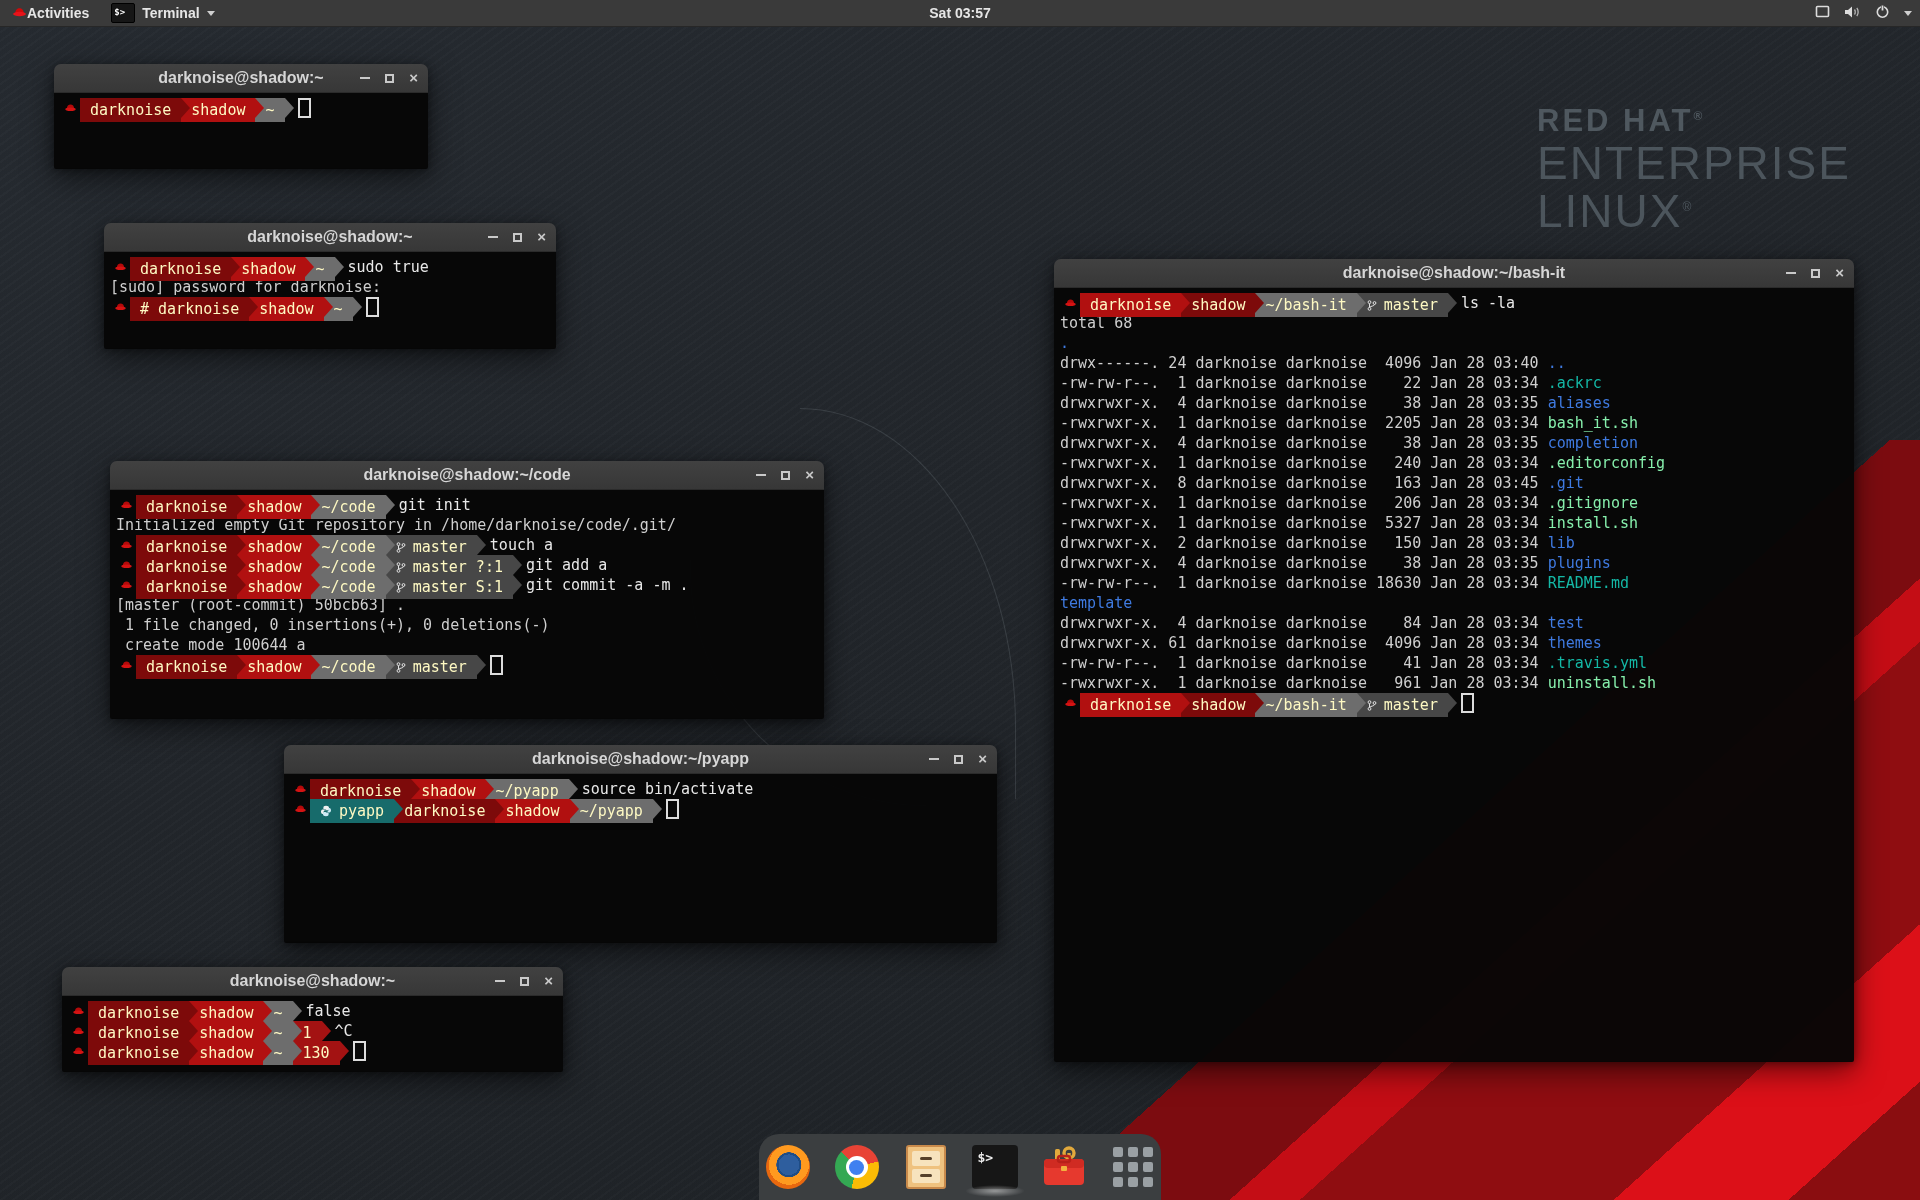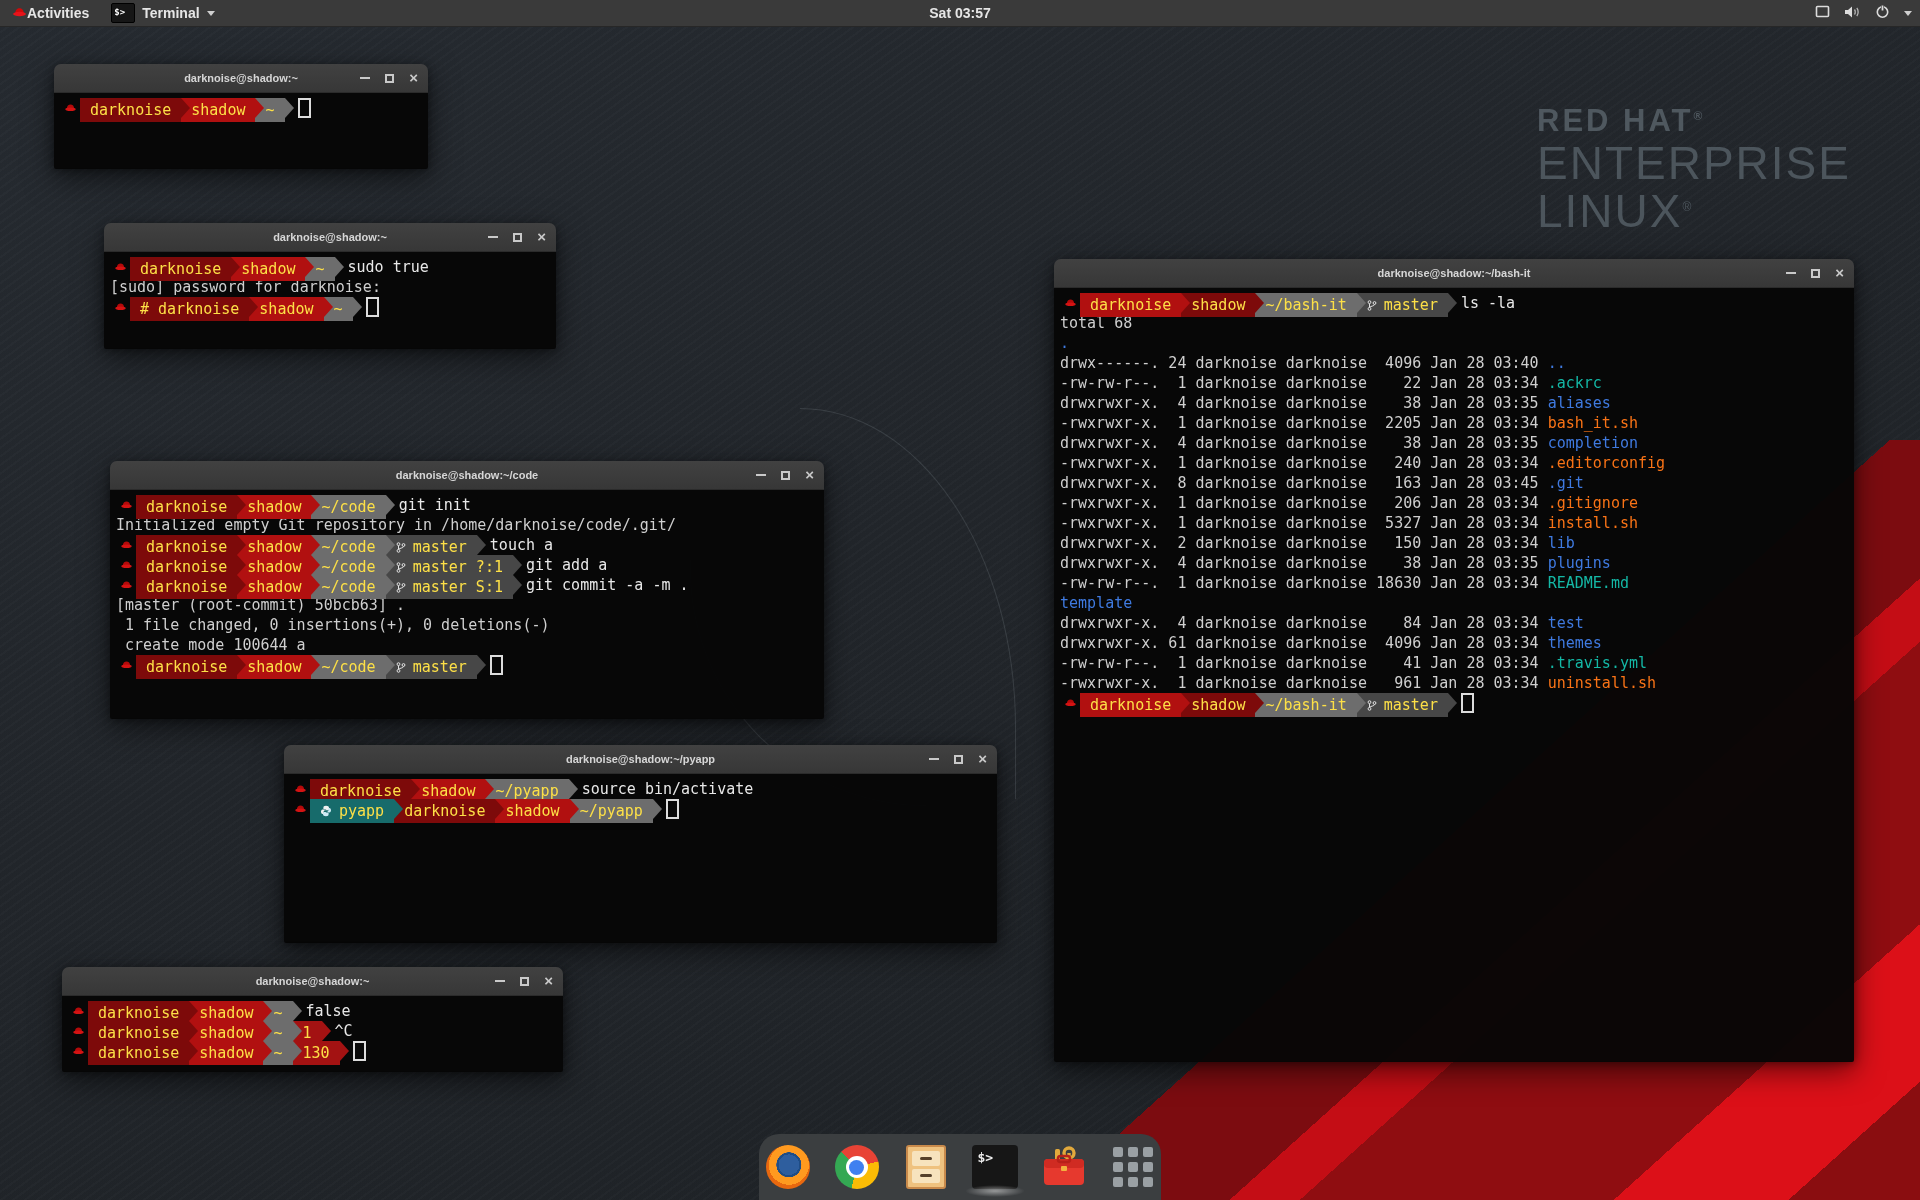--- a/index.html
+++ b/index.html
@@ -41,46 +41,46 @@
   .caret{width:0;height:0;border-left:4px solid transparent;border-right:4px solid transparent;
          border-top:5px solid #cfcfcf;display:inline-block;}
   .tb-clock{position:absolute;left:50%;transform:translateX(-50%);font-weight:bold;}
   .tb-right{position:absolute;right:8px;display:flex;align-items:center;gap:14px;height:100%;}
 
   
   .term-window{position:absolute;border-radius:7px 7px 2px 2px;
     box-shadow:0 10px 30px rgba(0,0,0,0.55),0 2px 8px rgba(0,0,0,0.4);z-index:10;}
   .tb{height:28px;border-radius:7px 7px 0 0;display:flex;align-items:center;justify-content:center;
       position:relative;background:linear-gradient(#414141,#373737);border-bottom:1px solid #2b2b2b;}
-  .tb-title{color:#d6d6d6;font-size:11px;font-weight:bold;}
+  .tb-title{color:#d6d6d6;font-size:16px;font-weight:bold;}
   .tb-btns{position:absolute;right:10px;top:0;height:100%;display:flex;align-items:center;gap:15px;color:#c9c9c9;}
   .btn-min{width:10px;height:2px;background:#c9c9c9;display:inline-block;}
   .btn-max{width:9px;height:9px;border:2px solid #c9c9c9;display:inline-block;box-sizing:border-box;}
   .btn-close{font-size:15px;line-height:10px;font-weight:bold;}
   .tb-btns span{cursor:default;}
   .term-lines{background:rgba(6,6,6,0.97);height:calc(100% - 28px);box-sizing:border-box;
               padding:5px 0 0 6px;overflow:hidden;border-radius:0 0 2px 2px;
               font:15px/20px "DejaVu Sans Mono",monospace;color:#d8d8d8;}
   .tl{display:flex;align-items:stretch;height:20px;}
-  .sg{display:flex;align-items:center;position:relative;padding:12px 10px;color:#fde047;white-space:pre;}
+  .sg{display:flex;align-items:center;position:relative;padding:12px 10px;color:#fef9c3;white-space:pre;}
   .sg::after{content:"";position:absolute;left:100%;top:0;width:0;height:0;z-index:inherit;
              border-top:10px solid transparent;border-bottom:10px solid transparent;border-left:9px solid #000;}
   .sg-rd{background:#7d0a0a;}  .sg-rd::after{border-left-color:#7d0a0a;}
   .sg-rb{background:#b11010;}  .sg-rb::after{border-left-color:#b11010;}
   .sg-pa{background:#6d6d6d;}  .sg-pa::after{border-left-color:#6d6d6d;}
   .sg-gi{background:#474747;}  .sg-gi::after{border-left-color:#474747;}
   .sg-ve{background:#176b6b;}  .sg-ve::after{border-left-color:#176b6b;}
   .sg-ex{background:#a31212;}  .sg-ex::after{border-left-color:#a31212;}
   .sg .ic{display:inline-flex;margin-right:7px;}
   .rh{width:20px;display:flex;align-items:center;justify-content:center;flex:0 0 20px;}
   .tx{white-space:pre;display:flex;align-items:center;}
   .tx-cmd{color:#e8e8e8;margin-left:13px;}
   .tx-out{color:#cfcfcf;}
   .tx-dir{color:#3f7ae0;}
-  .tx-exe{color:#f97316;}
+  .tx-exe{color:#86efac;}
   .tx-pl{color:#14b8a6;}
   .cursor{width:9px;height:16px;border:2px solid #dcdcdc;margin-left:13px;align-self:center;}
 
   #w0{left:54px;top:64px;width:374px;height:104px;}
   #w1{left:104px;top:223px;width:452px;height:125px;}
   #w2{left:110px;top:461px;width:714px;height:257px;}
   #w3{left:284px;top:745px;width:713px;height:197px;}
   #w4{left:62px;top:967px;width:501px;height:104px;}
   #w5{left:1054px;top:259px;width:800px;height:802px;z-index:12;}
 

